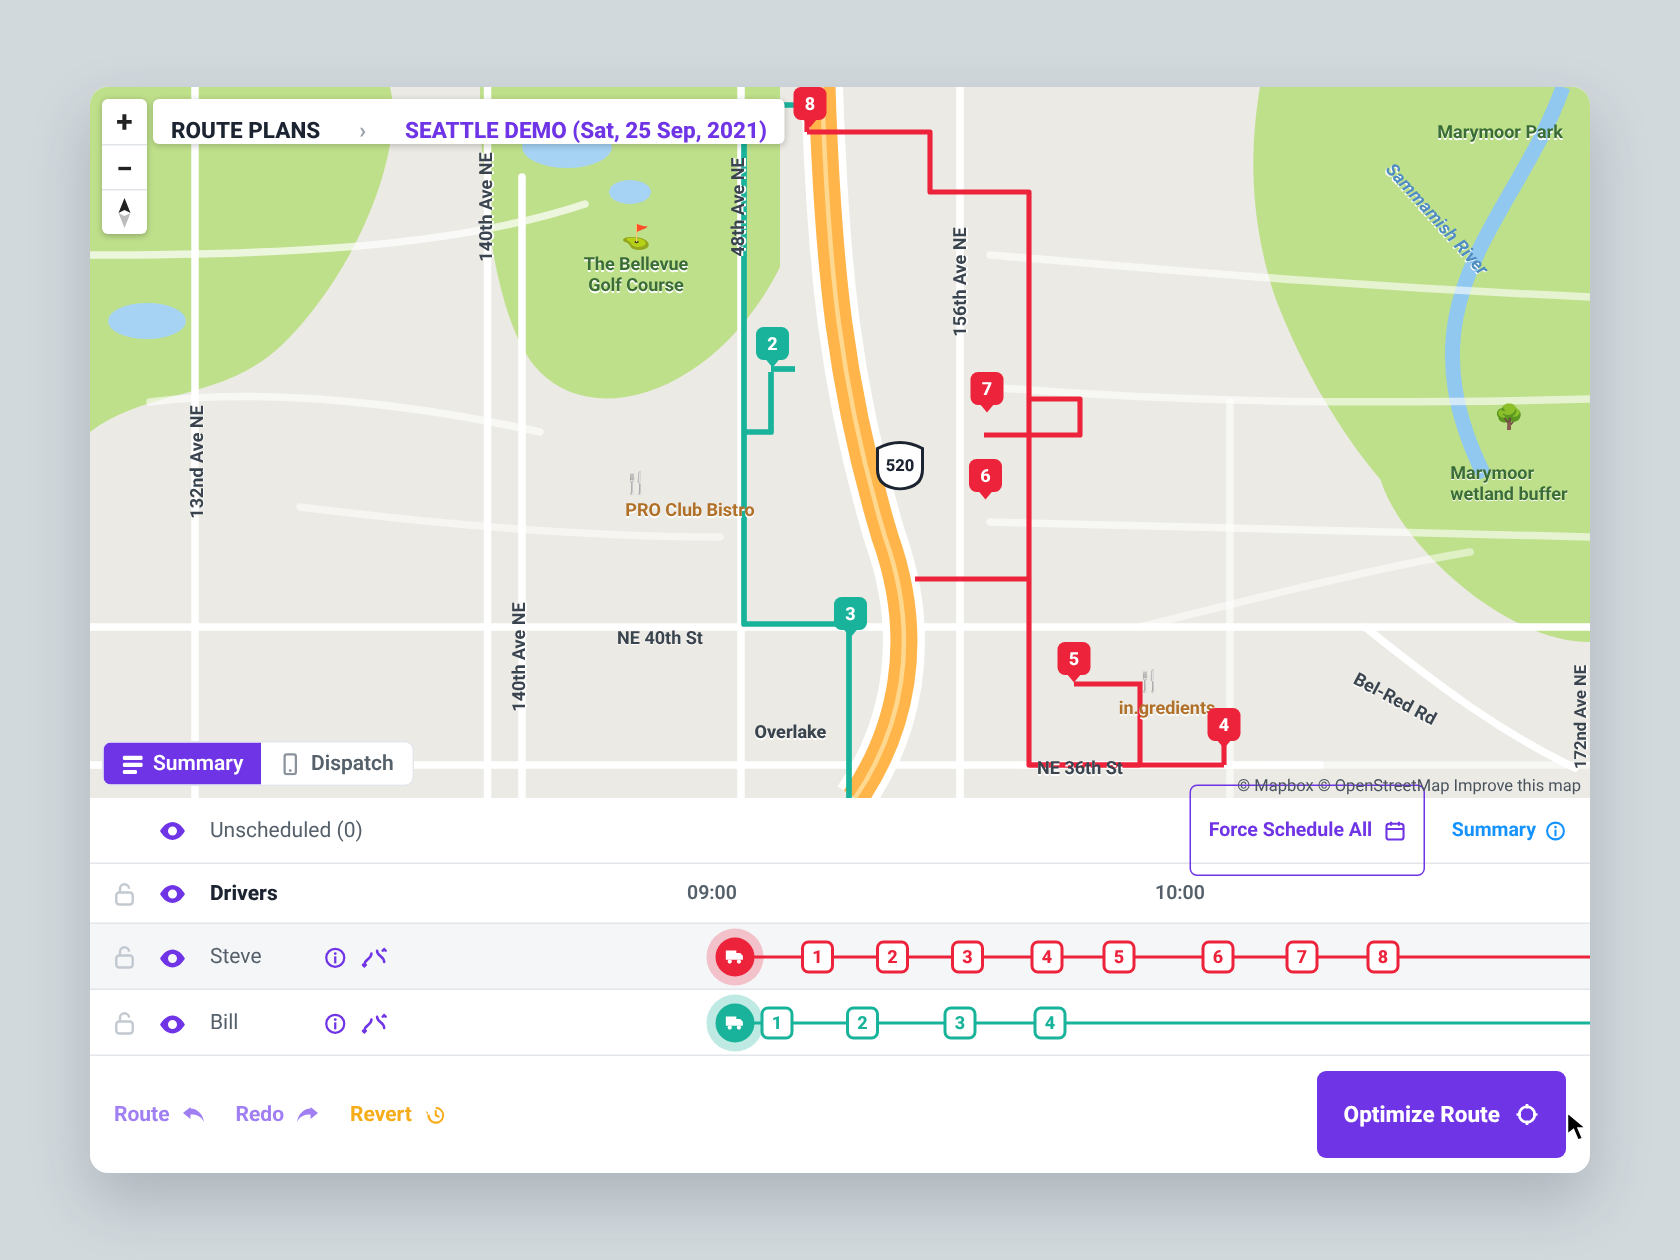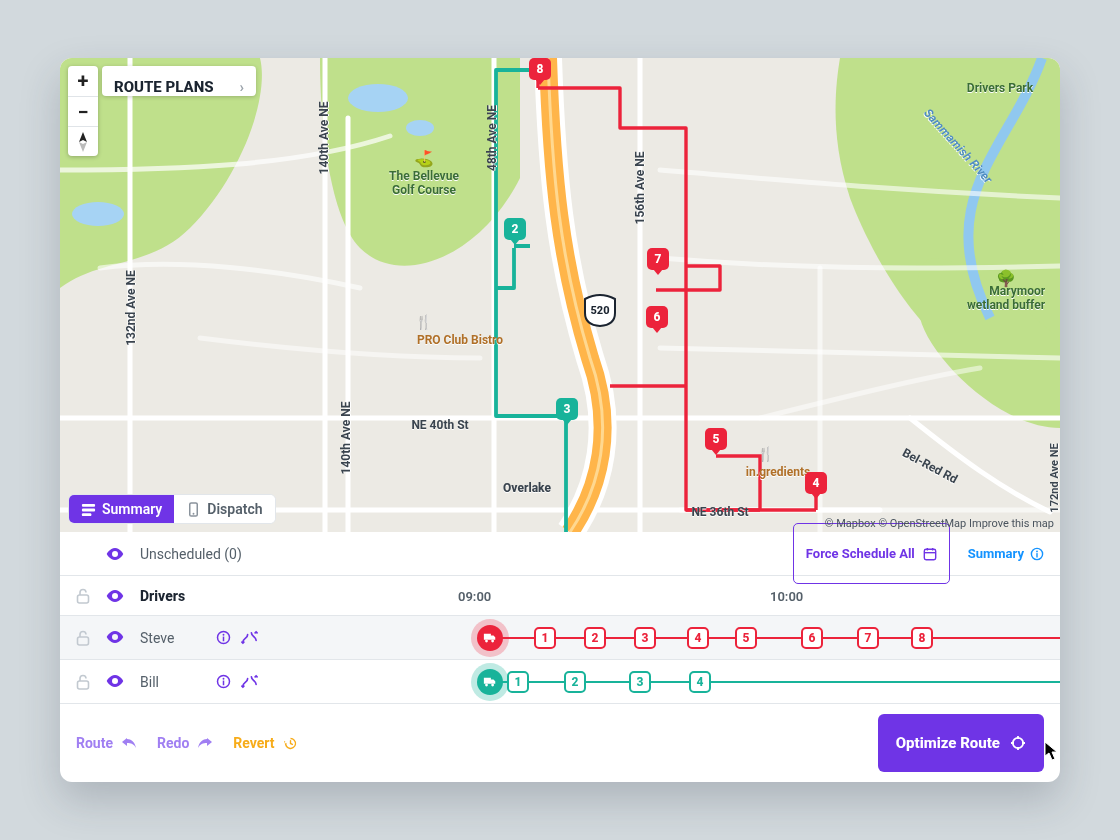--- a/index.html
+++ b/index.html
@@ -138,21 +138,21 @@
     border:1px solid var(--purple);color:var(--purple);
     padding:22px 12px;border-radius:5px;font-weight:700;cursor:pointer;
     font-size:13px;
   }
   .summary{color:var(--info-blue);font-weight:700;cursor:pointer;display:flex;align-items:center;gap:6px;margin-left:18px;font-size:13px}
   .headerrow{position:relative}
   .tl-area{position:absolute;left:380px;right:0;top:0;bottom:0}
   .tl-tick{position:absolute;top:50%;transform:translateY(-50%);font-size:13px;color:var(--gray-text);font-weight:600}
   .driverrow{height:44px;display:flex;align-items:center;border-bottom:1px solid var(--gray-border);font-size:14px;position:relative}
   .driverrow.alt{background:var(--gray-row)}
-  .driverrow .cellgroup{display:flex;align-items:flex-start;gap:16px;padding-left:16px;width:380px}
+  .driverrow .cellgroup{display:flex;align-items:flex-end;gap:16px;padding-left:16px;width:380px}
   .driverrow .tl-area{position:absolute;left:380px;right:0;top:0;bottom:0}
   .startdot{
     position:absolute;top:50%;transform:translate(-50%,-50%);
     width:26px;height:26px;border-radius:50%;
     display:flex;align-items:center;justify-content:center;
   }
   .startdot::before{
     content:"";position:absolute;inset:-6px;border-radius:50%;
   }
   .start-red{background:var(--red)}
@@ -251,20 +251,21 @@
         <svg viewBox="0 0 14 22">
             <polygon points="7,1 11,11 7,9 3,11" fill="#222"></polygon>
             <polygon points="7,21 11,11 7,13 3,11" fill="#bbb"></polygon>
           </svg>
       </div>
     </div>
 
     <div class="breadcrumb">
       <span>ROUTE PLANS</span>
       <span class="chev">›</span>
+      <span class="plan">SEATTLE DEMO (Sat, 25 Sep, 2021)</span>
     </div>
 
     <span class="maplabel" style="left:380px;top:367px">NE 40th St</span>
     <span class="maplabel" style="left:660px;top:454px">NE 36th St</span>
     <span class="maplabel vert" style="left:71px;top:250px">132nd Ave NE</span>
     <span class="maplabel vert" style="left:264px;top:80px">140th Ave NE</span>
     <span class="maplabel vert" style="left:286px;top:380px">140th Ave NE</span>
     <span class="maplabel vert" style="left:432px;top:80px">48th Ave NE</span>
     <span class="maplabel vert" style="left:580px;top:130px">156th Ave NE</span>
     <span class="maplabel vert" style="left:994px;top:420px;font-size:11px">172nd Ave NE</span>
@@ -275,22 +276,22 @@
       <svg viewBox="0 0 34 34">
           <path d="M2 6 Q17 -2 32 6 V20 Q32 32 17 33 Q2 32 2 20 Z" fill="#fff" stroke="#1b2430" stroke-width="2"></path>
         </svg>
       <span style="position:absolute;font-size:11px;font-weight:800">520</span>
     </div>
 
     <span class="maplabel" style="left:467px;top:430px;font-weight:800">Overlake</span>
     <span class="maplabel park" style="left:364px;top:125px;white-space:pre;text-align:center">The Bellevue
 Golf Course</span>
     <span class="poi-tree" style="left:364px;top:100px">⛳</span>
-    <span class="maplabel park" style="left:940px;top:30px">Drivers Park</span>
-    <span class="maplabel park" style="left:946px;top:240px;white-space:pre;text-align:right">Marymoor
+    <span class="maplabel park" style="left:940px;top:30px">Marymoor Park</span>
+    <span class="maplabel park" style="left:946px;top:264px;white-space:pre;text-align:left">Marymoor
 wetland buffer</span>
     <span class="poi-tree" style="left:946px;top:220px">🌳</span>
     <span class="poi-fork" style="left:364px;top:264px">🍴</span>
     <span class="maplabel poi" style="left:400px;top:282px">PRO Club Bistro</span>
     <span class="poi-fork" style="left:706px;top:396px">🍴</span>
     <span class="maplabel poi" style="left:718px;top:414px">in.gredients</span>
 
     <div id="pins-host">
         <div class="stop-pin pin-teal" style="left: 455px; top: 188px;">
           <div class="bubble">2</div>

